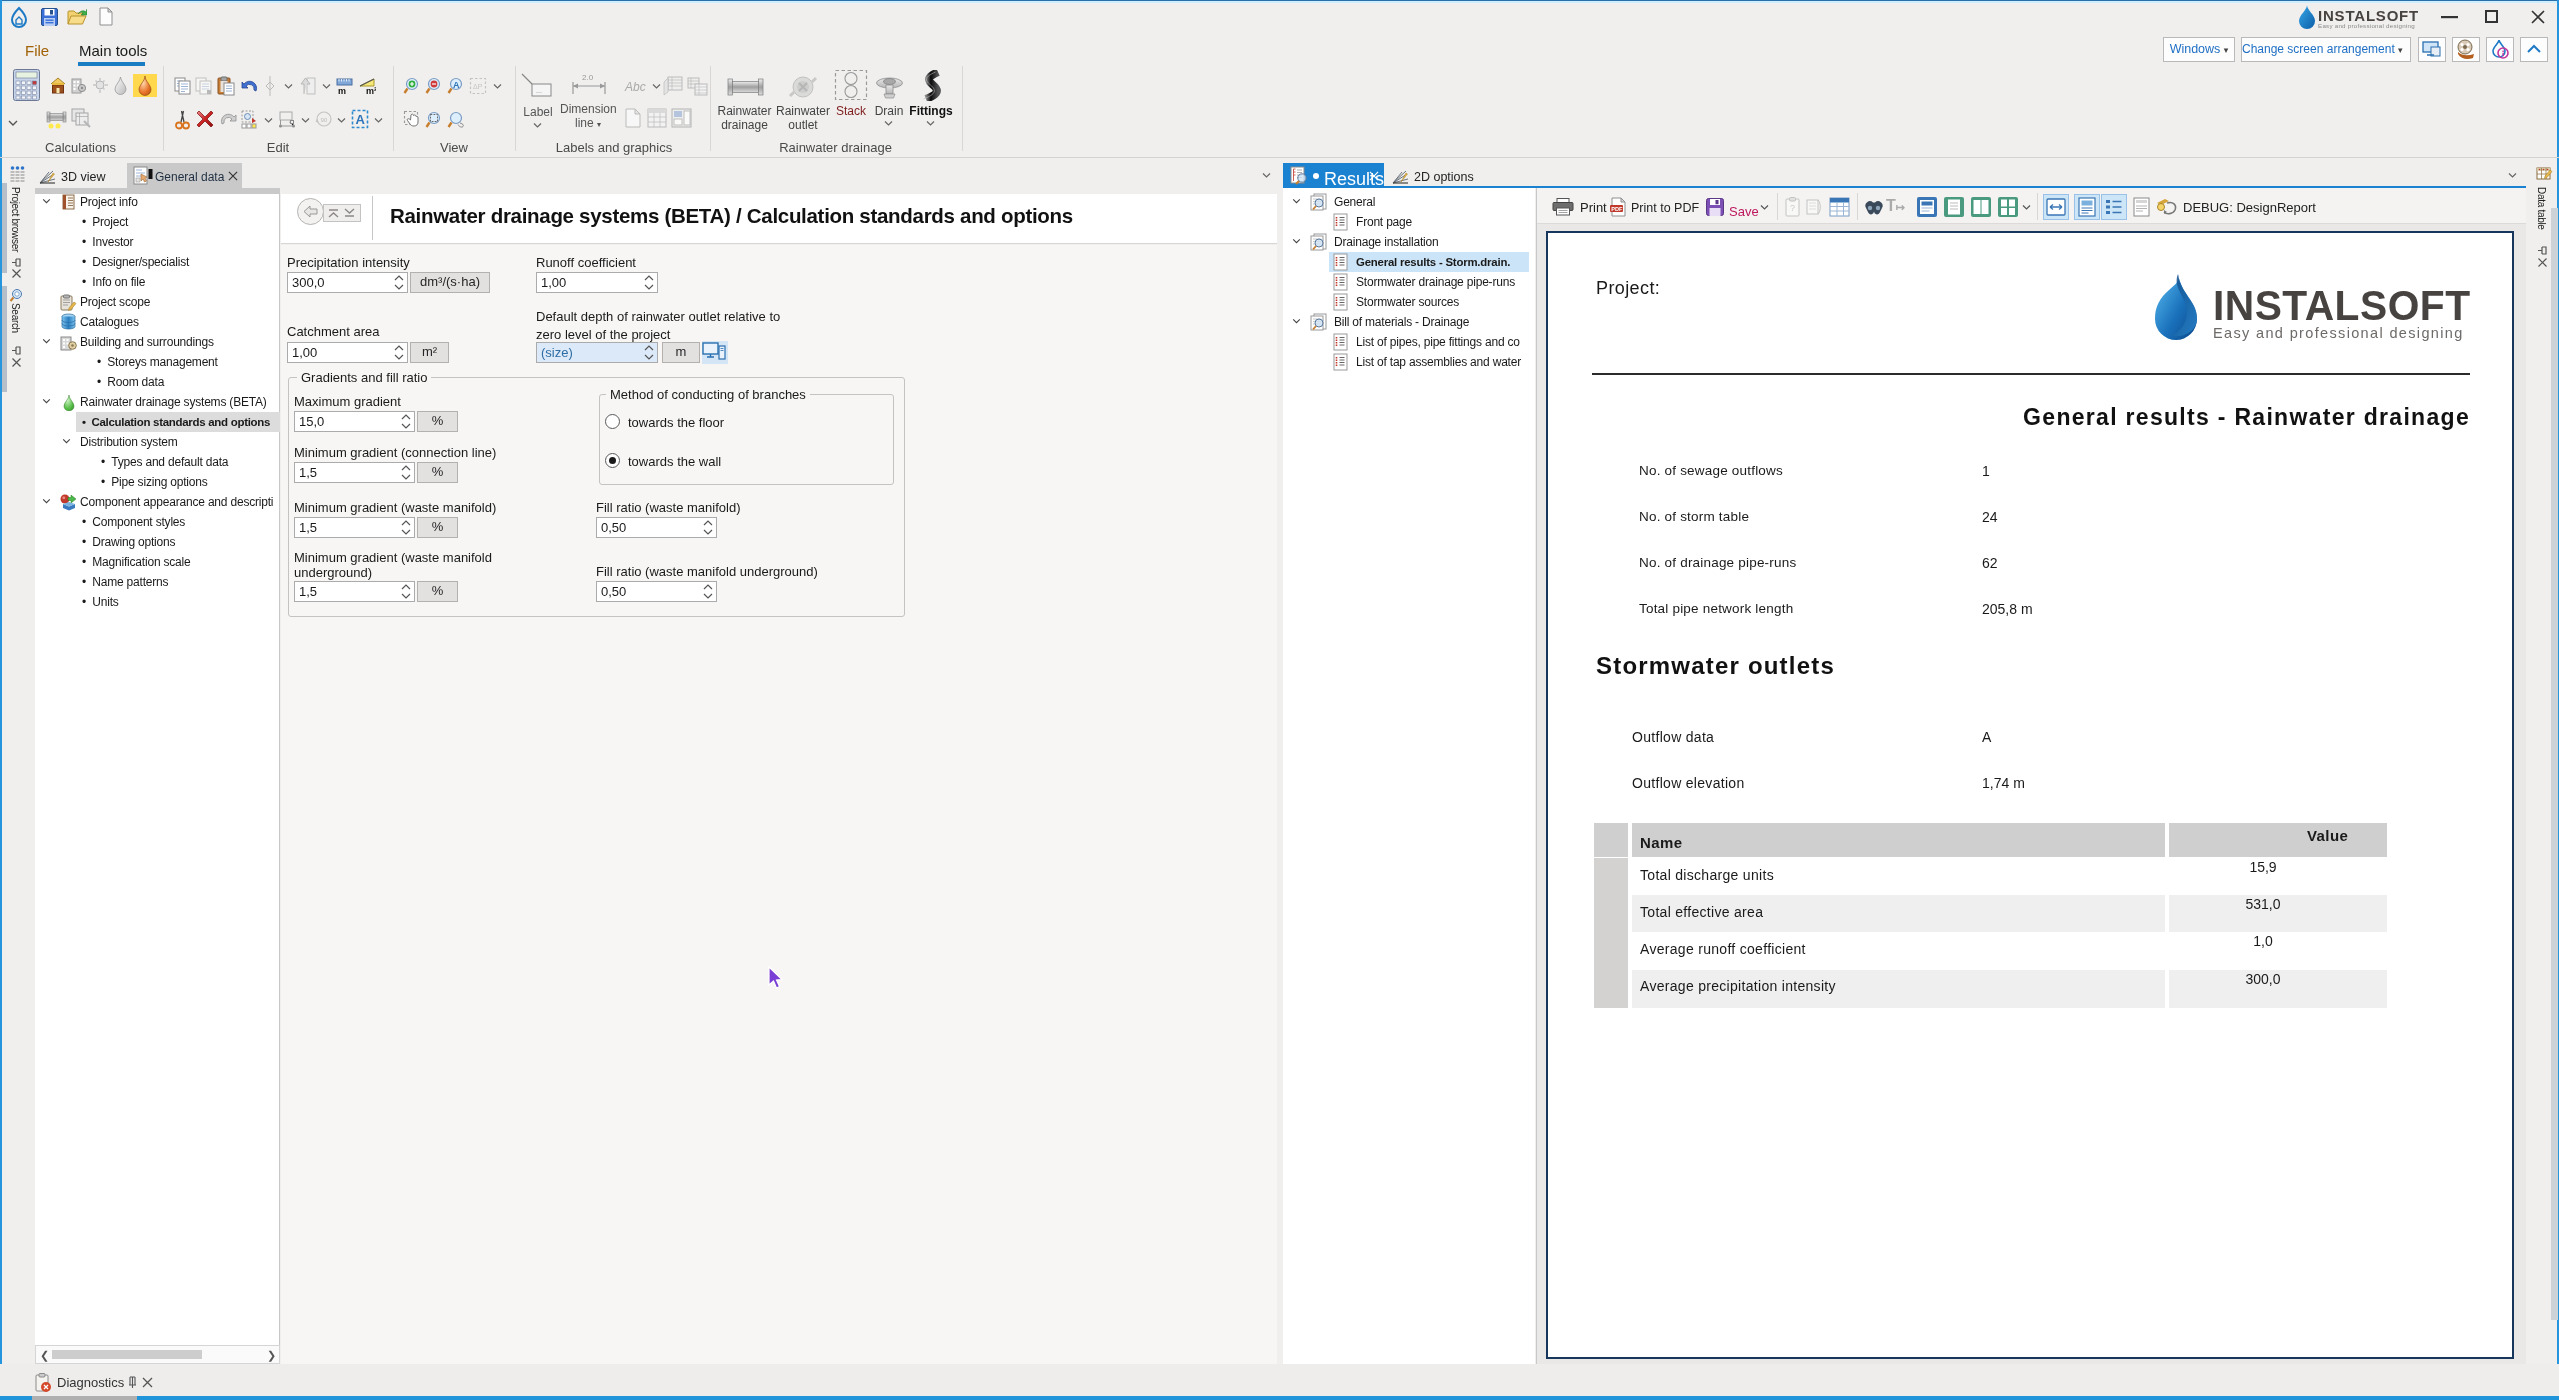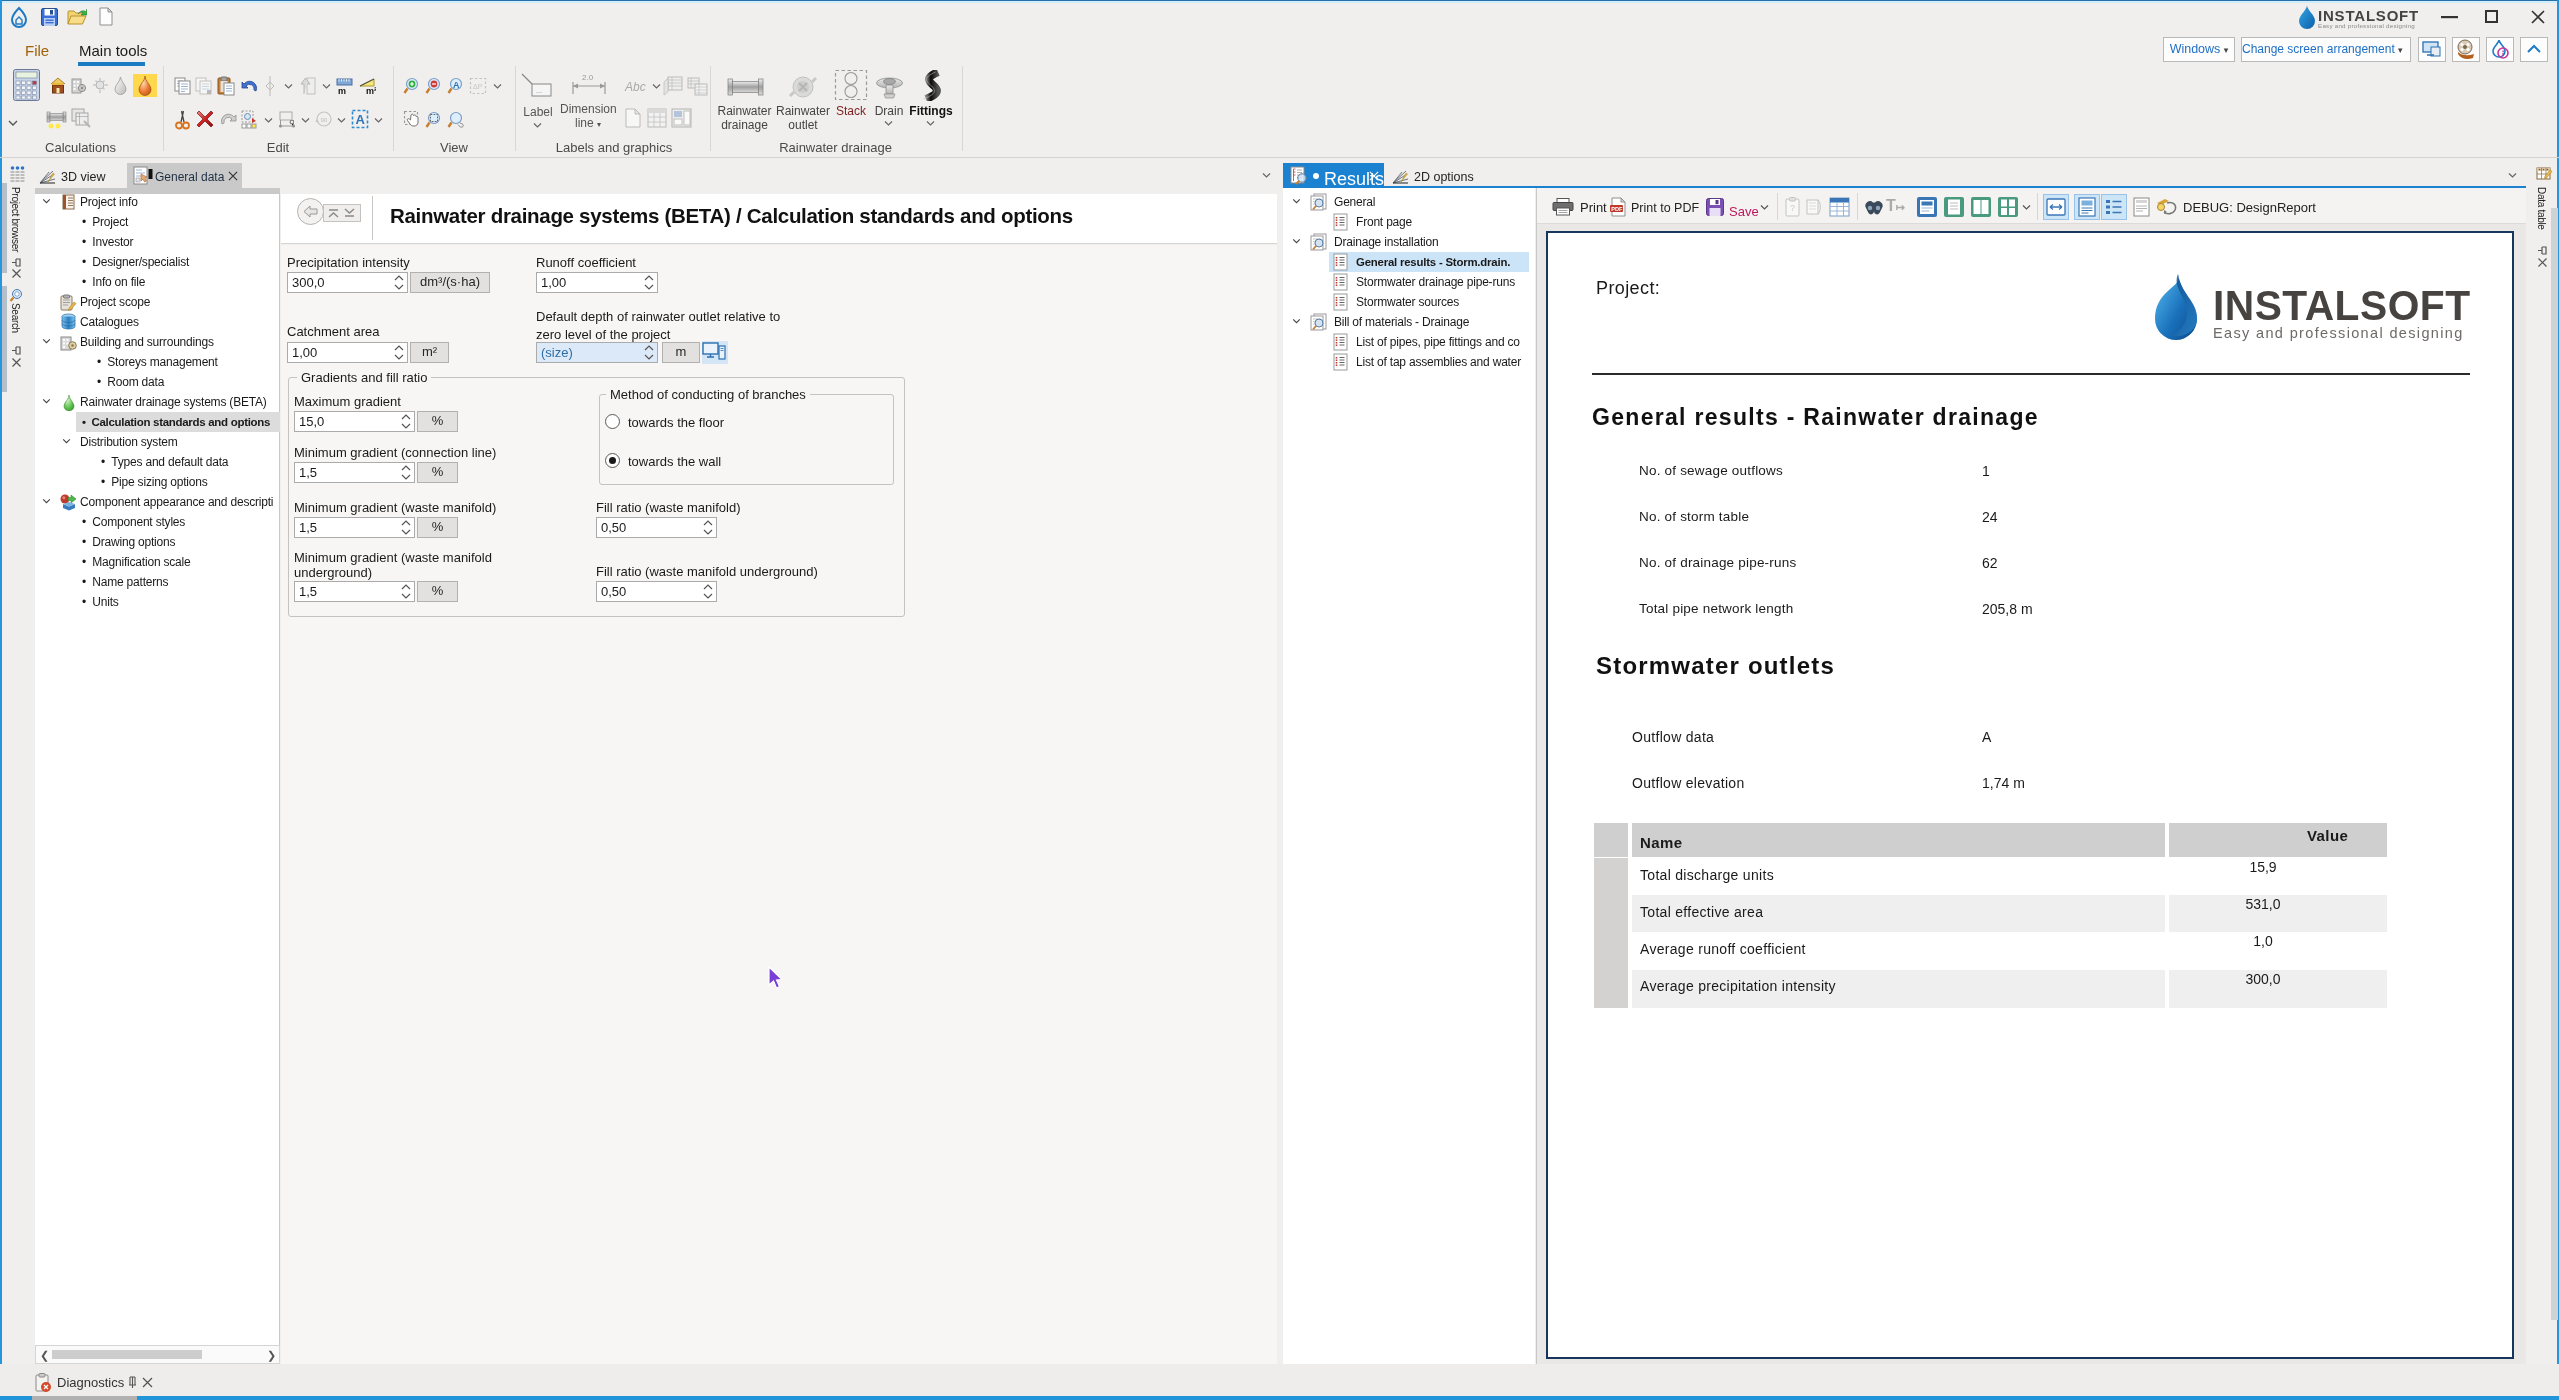--- a/index.html
+++ b/index.html
@@ -923,21 +923,21 @@
         <stop offset="0" stop-color="#0c4886"></stop>
         <stop offset="1" stop-color="#2a85cc"></stop>
       </linearGradient>
     </defs>
     <path d="M25 2 C28 8 23 12 16 18 C7 26 2 34 2 47 a21 21 0 0 0 42 0 C44 30 28 22 25 2 Z" fill="url(#ld)"></path>
     <path d="M25 2 C20 14 30 22 33 34 C36 48 30 58 18 64 C30 66 44 60 44 46 C44 29 28 22 25 2Z" fill="url(#ld2)" opacity="0.85"></path>
   </svg>
 <div class="a" style="left:2213px;top:282px;width:310px;font-size:42px;font-weight:bold;color:#474340;letter-spacing:0.5px;transform:scaleX(0.97);transform-origin:left top">INSTALSOFT</div>
 <div class="a" style="left:2213px;top:325px;width:260px;font-size:14.5px;color:#6e6a68;letter-spacing:1.35px;white-space:nowrap">Easy and professional designing</div>
 <div class="a" style="left:1592px;top:373px;width:878px;height:2px;background:#2b2b2b"></div>
-<div class="a" style="left:1592px;top:404px;width:878px;text-align:left;font-size:23px;font-weight:bold;color:#111;letter-spacing:1.3px">General results - Rainwater drainage</div>
+<div class="a" style="left:1592px;top:404px;width:878px;text-align:right;font-size:23px;font-weight:bold;color:#111;letter-spacing:1.3px">General results - Rainwater drainage</div>
 <div class="a" style="left:1639px;top:463px;font-size:13.5px;color:#1a1a1a;letter-spacing:0.2px">No. of sewage outflows</div>
 <div class="a" style="left:1982px;top:463px;font-size:14px;color:#1a1a1a">1</div>
 <div class="a" style="left:1639px;top:509px;font-size:13.5px;color:#1a1a1a;letter-spacing:0.2px">No. of storm table</div>
 <div class="a" style="left:1982px;top:509px;font-size:14px;color:#1a1a1a">24</div>
 <div class="a" style="left:1639px;top:555px;font-size:13.5px;color:#1a1a1a;letter-spacing:0.2px">No. of drainage pipe-runs</div>
 <div class="a" style="left:1982px;top:555px;font-size:14px;color:#1a1a1a">62</div>
 <div class="a" style="left:1639px;top:601px;font-size:13.5px;color:#1a1a1a;letter-spacing:0.2px">Total pipe network length</div>
 <div class="a" style="left:1982px;top:601px;font-size:14px;color:#1a1a1a">205,8 m</div>
 <div class="a" style="left:1596px;top:652px;font-size:24px;font-weight:bold;color:#111;letter-spacing:1.2px">Stormwater outlets</div>
 <div class="a" style="left:1632px;top:729px;font-size:14px;color:#1a1a1a;letter-spacing:0.3px">Outflow data</div>

